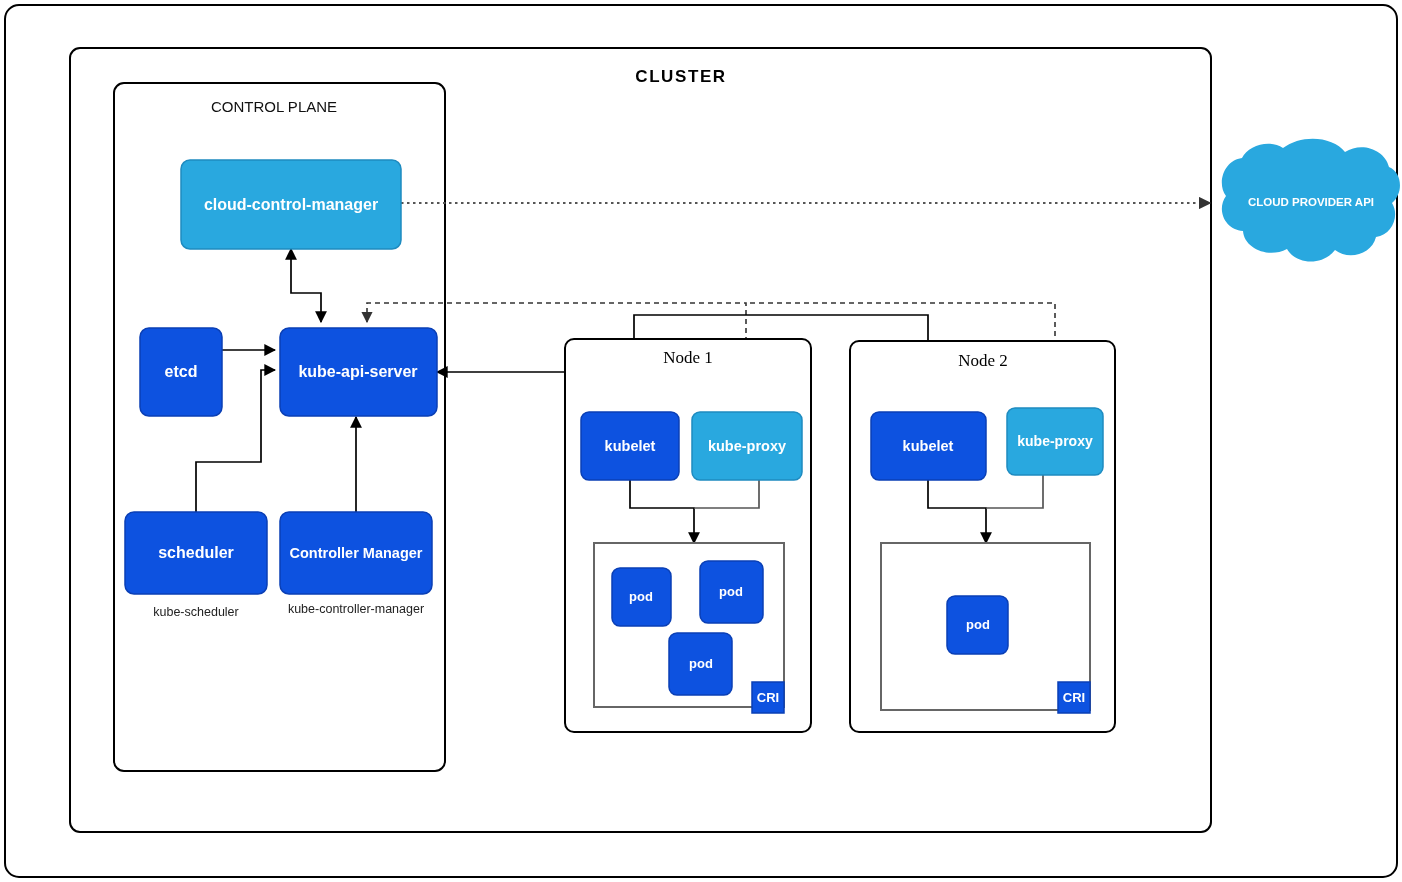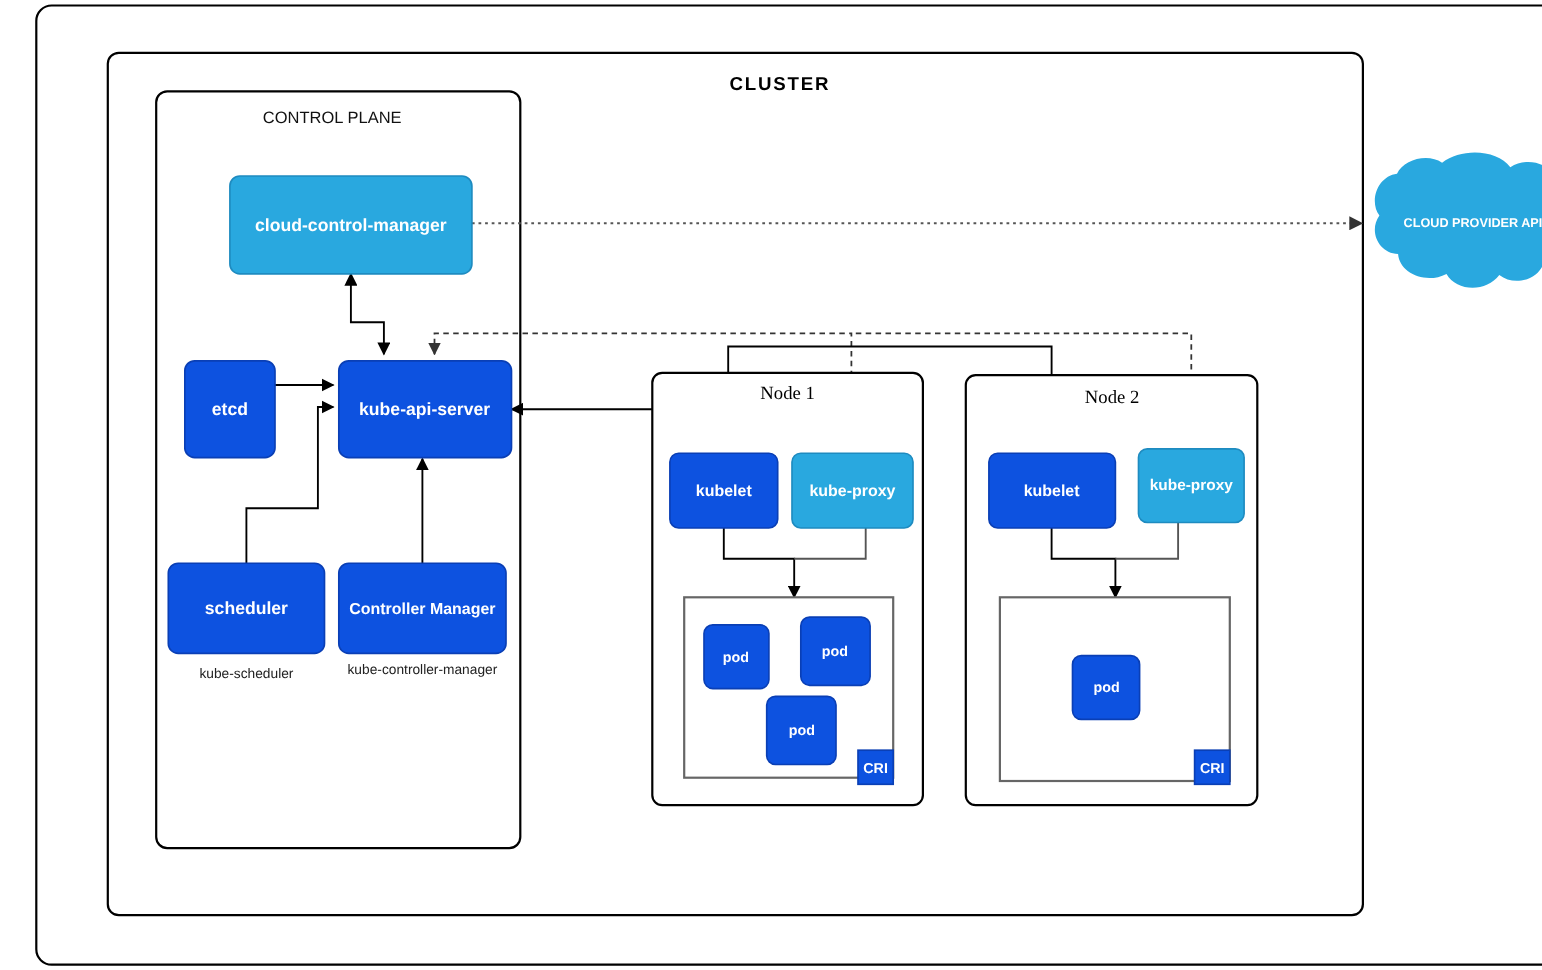--- a/index.html
+++ b/index.html
@@ -10,21 +10,20 @@
   body {
     width: 1402px;
     height: 882px;
     font-family: "Liberation Sans", sans-serif;
     overflow: hidden;
   }
   #diagram-root {
     position: relative;
     width: 1349px;
     height: 882px;
-    margin-left: 28px;
   }
   svg.diagram {
     display: block;
     width: 1402px;
     height: 882px;
   }
   .frame {
     fill: #ffffff;
     stroke: #000000;
     stroke-width: 2;

